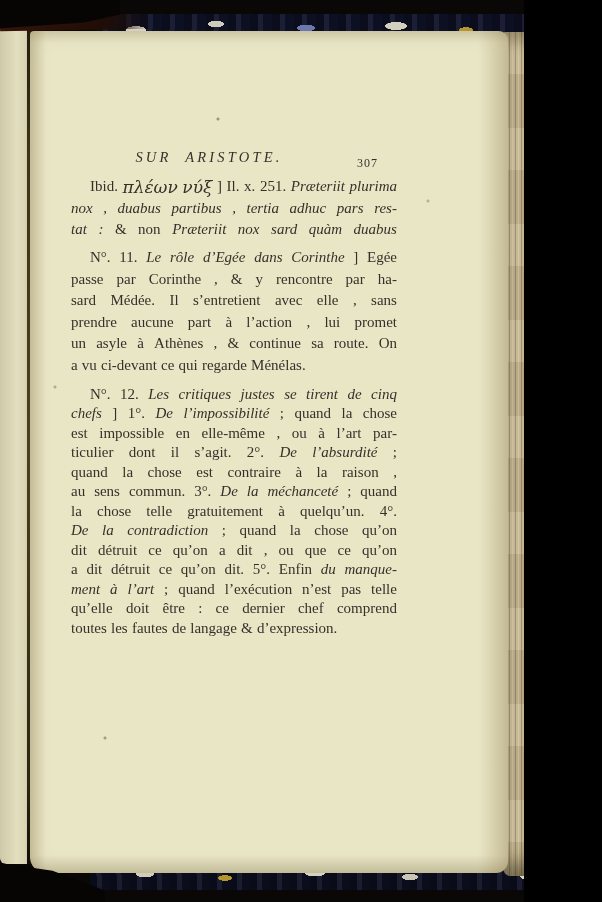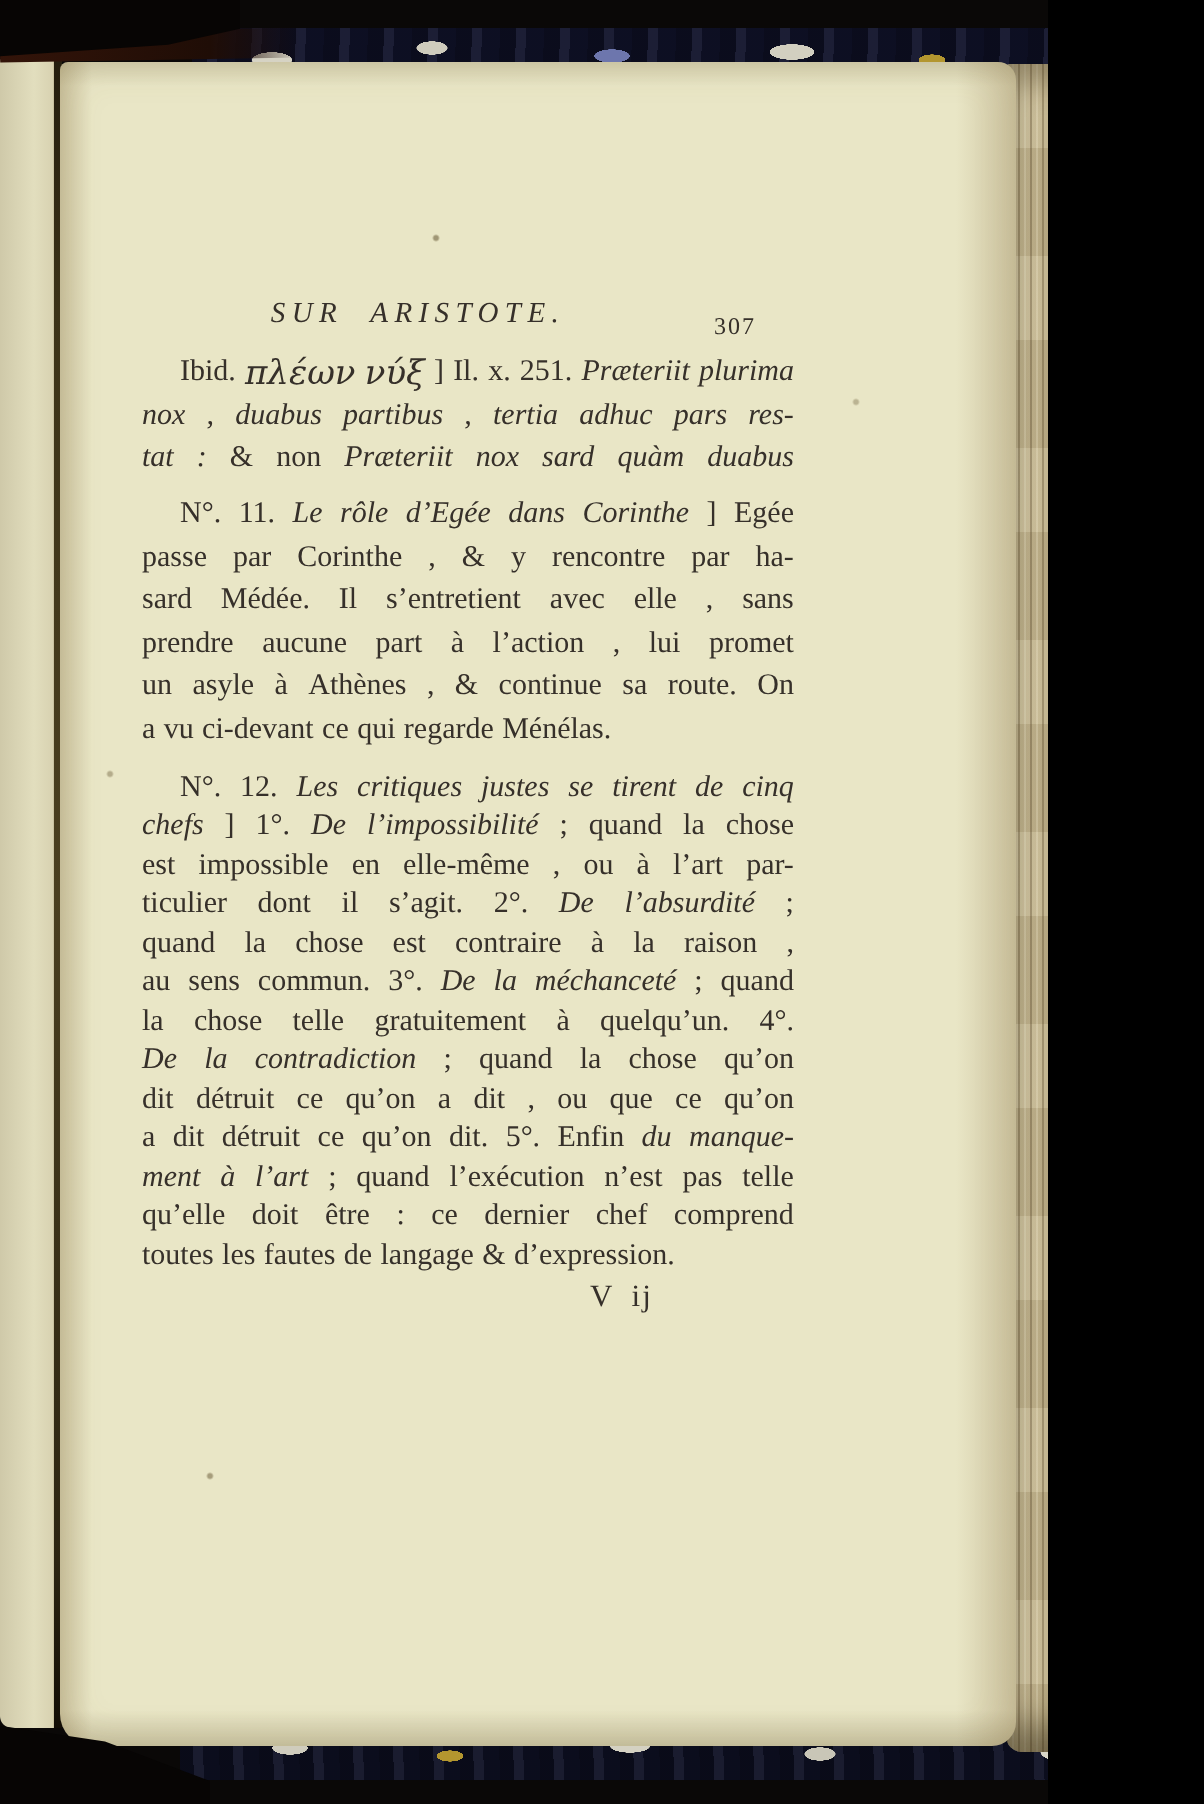--- a/index.html
+++ b/index.html
@@ -387,17 +387,14 @@
             <span class="w">toutes</span>
             <span class="w">les</span>
             <span class="w">fautes</span>
             <span class="w">de</span>
             <span class="w">langage</span>
             <span class="w">&amp;</span>
             <span class="w">d’expression.</span>
           </div>
         </div>
       </div>
-    <div class="signature-row">
-      <span class="signature-mark">V ij</span>
-    </div>
   </div>
 </div>
 
 </body></html>

